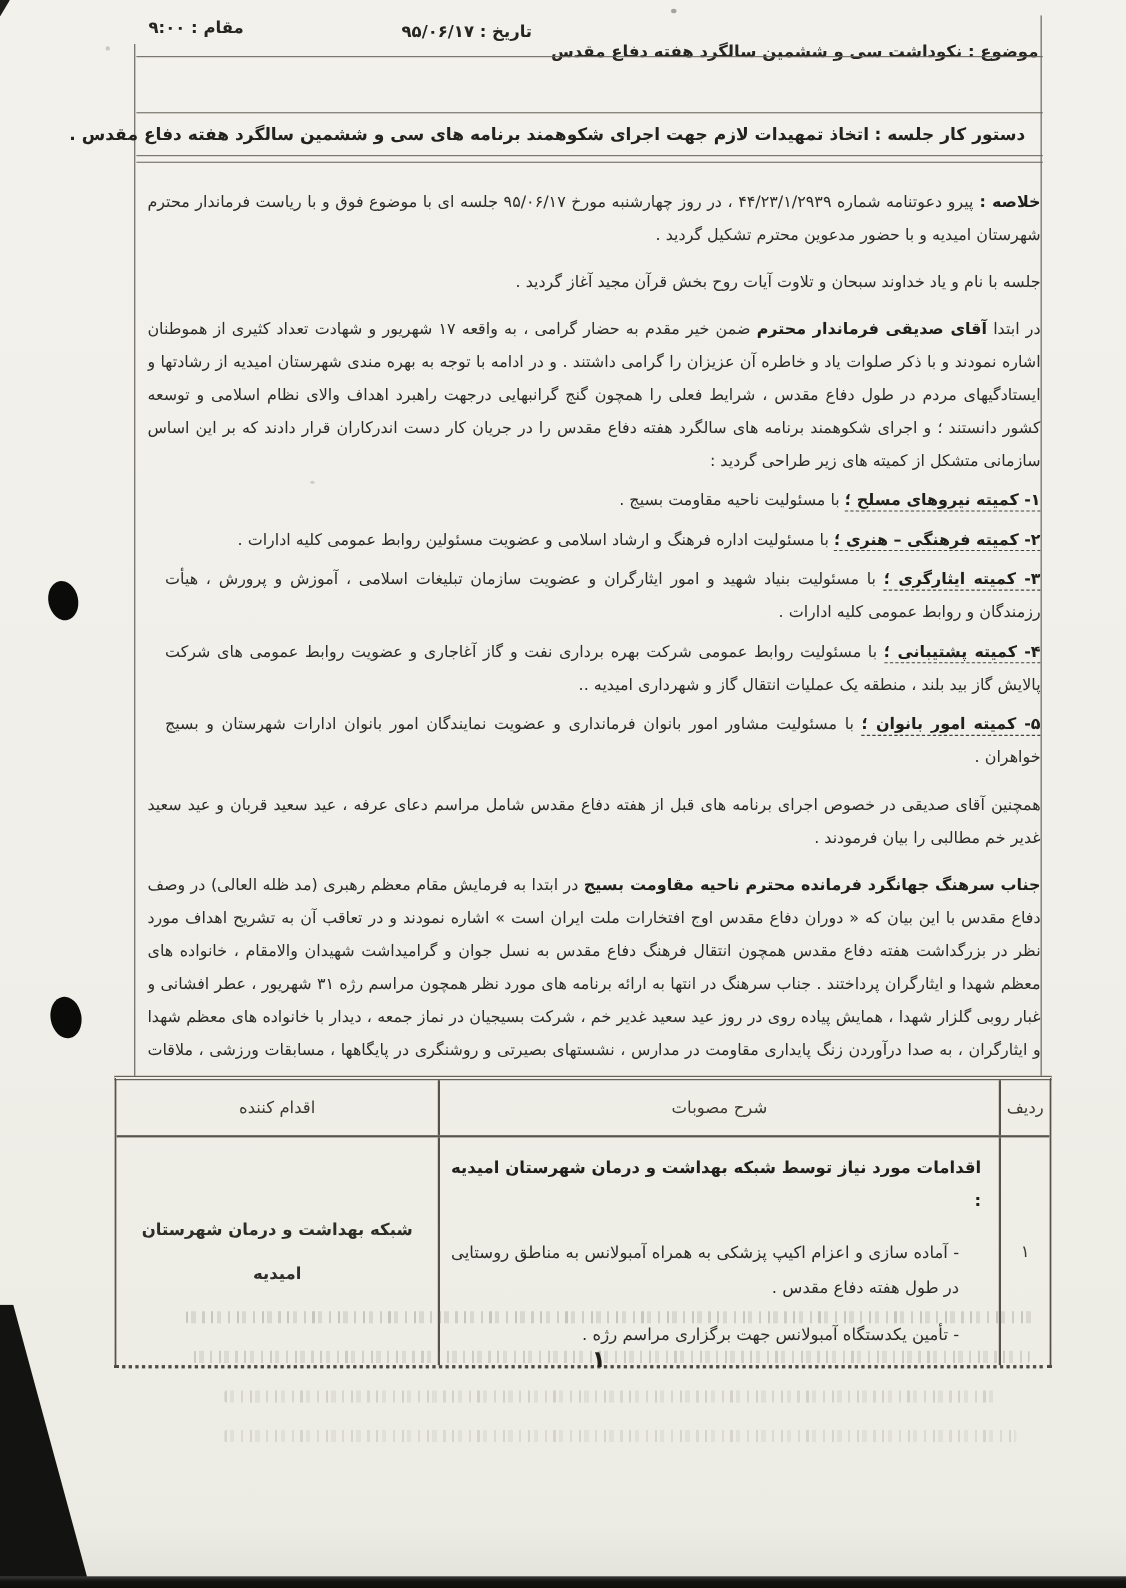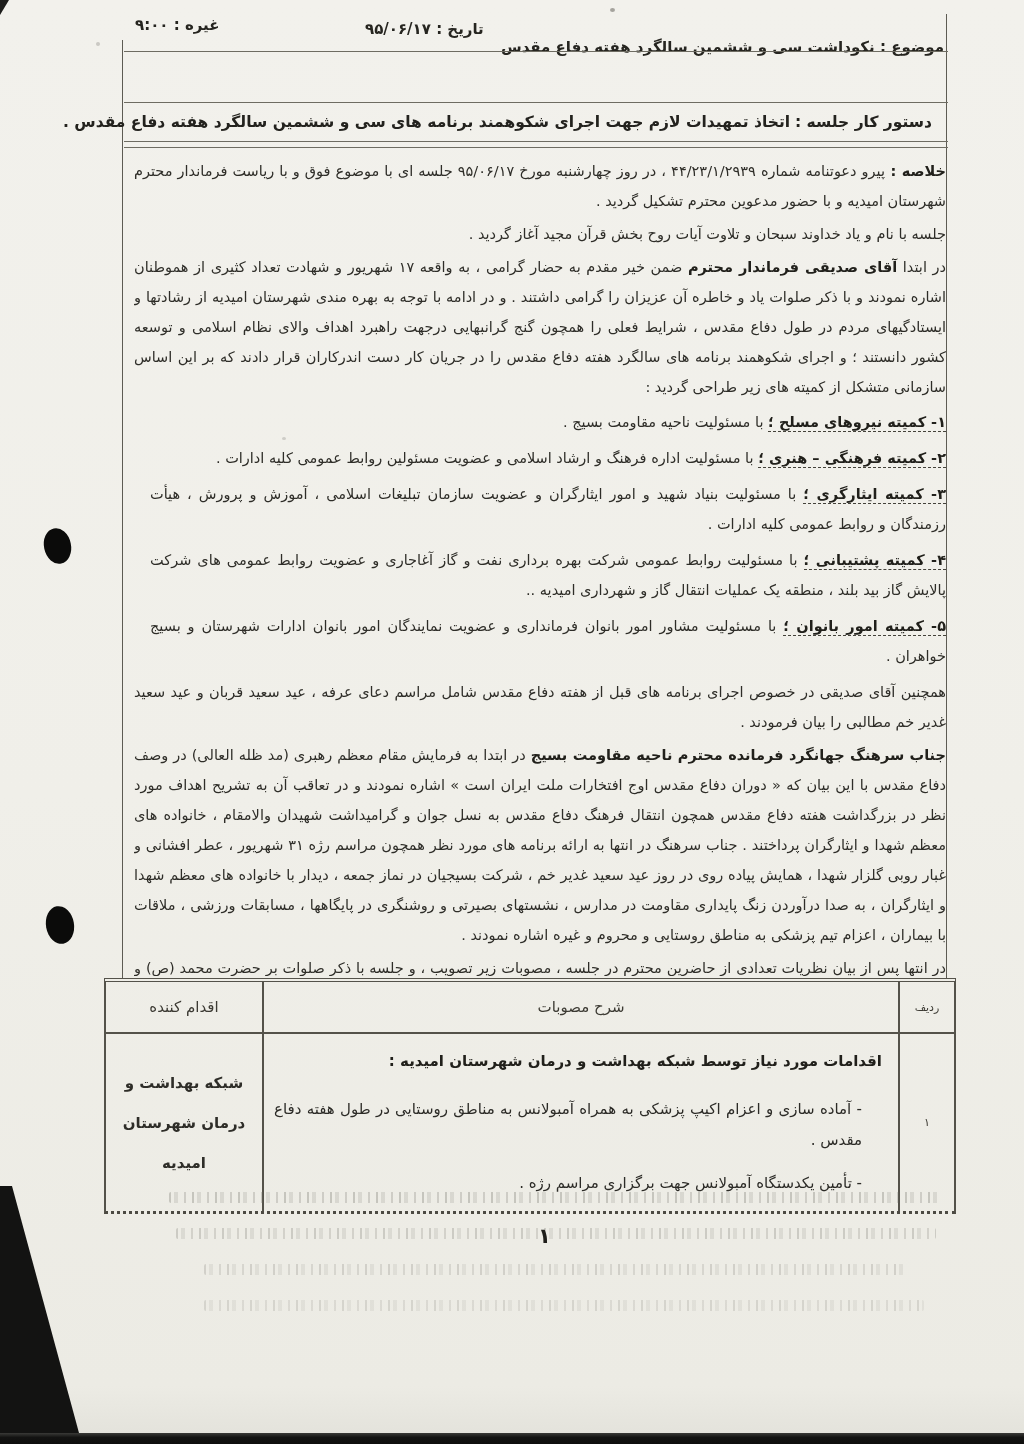--- a/index.html
+++ b/index.html
@@ -24,36 +24,36 @@
   
   .line-row{position:absolute;direction:rtl;white-space:nowrap;color:#23221e;}
   .line-row .lab{font-weight:700;}
   .line-row .val{font-weight:700;}
   
   .summary{
     position:absolute;left:134px;right:78px;top:156px;height:820px;overflow:hidden;
     direction:rtl;text-align:justify;
     font-size:14.5px;line-height:30px;color:#2e2d28;
   }
-  .summary p{margin:0 0 3px 0;}
+  .summary p{margin:13px 0 3px 0;}
   .summary p.committee{margin:5px 0 6px 16px;}
   .b{font-weight:700;color:#21201b;}
   .cname{font-weight:700;color:#21201b;border-bottom:1.5px dashed #44423a;padding-bottom:1px;}
   
   .restable{
     position:absolute;left:104px;top:978px;width:848px;direction:rtl;
     border-left:2px solid #54524a;border-right:2px solid #54524a;
     border-top:4px double #54524a;border-bottom:3px dotted #4c4a43;
     background:transparent;
   }
   .trow{display:flex;direction:rtl;}
   .trow.head{border-bottom:2px solid #54524a;height:50px;}
   .cell{box-sizing:border-box;}
-  .c-num{width:56px;display:flex;align-items:center;justify-content:center;border-left:2px solid #54524a;font-size:11px;color:#3c3a33;}
-  .c-desc{width:636px;border-left:2px solid #54524a;}
+  .c-num{width:46px;display:flex;align-items:center;justify-content:center;border-left:2px solid #54524a;font-size:15px;color:#3c3a33;}
+  .c-desc{width:510px;border-left:2px solid #54524a;}
   .c-actor{flex:1;display:flex;align-items:center;justify-content:center;text-align:center;font-size:15px;line-height:40px;color:#2e2d28;font-weight:700;padding:0 6px;}
   .trow.head .c-desc,.trow.head .c-actor{display:flex;align-items:center;justify-content:center;font-weight:400;font-size:15px;color:#3c3a33;}
   .trow.body{min-height:146px;}
   .desc-inner{padding:12px 16px 12px 10px;text-align:right;}
   .res-title{font-weight:700;font-size:15px;line-height:30px;color:#21201b;margin-bottom:18px;}
   .res-item{font-size:15px;line-height:31px;padding-right:20px;text-align:justify;}
   .res-item + .res-item{margin-top:12px;}
   
   .punch{position:absolute;background:#0b0b0a;border-radius:50%;}
   .ghost{position:absolute;height:11px;border-radius:2px;filter:blur(.5px);
@@ -65,21 +65,21 @@
   .speck{position:absolute;background:rgba(70,68,62,.45);border-radius:50%;}
 </style>
 </head>
 <body>
 
 <div class="page">
 
   <div class="corner-tl"></div>
 
   <div class="hdr" style="left:135px;top:16px;">
-    <span class="lab">غیره :</span>
+    <span class="lab">مقام :</span>
     <span class="val">۹:۰۰</span>
   </div>
   <div class="hdr" style="left:365px;top:20px;">
     <span class="lab">تاریخ :</span>
     <span class="val">۹۵/۰۶/۱۷</span>
   </div>
   <div class="hdr" style="right:80px;top:18px;margin-top:20px;">
     <span class="lab">موضوع :</span>
     <span class="val">نکوداشت سی و ششمین سالگرد هفته دفاع مقدس</span>
   </div>

